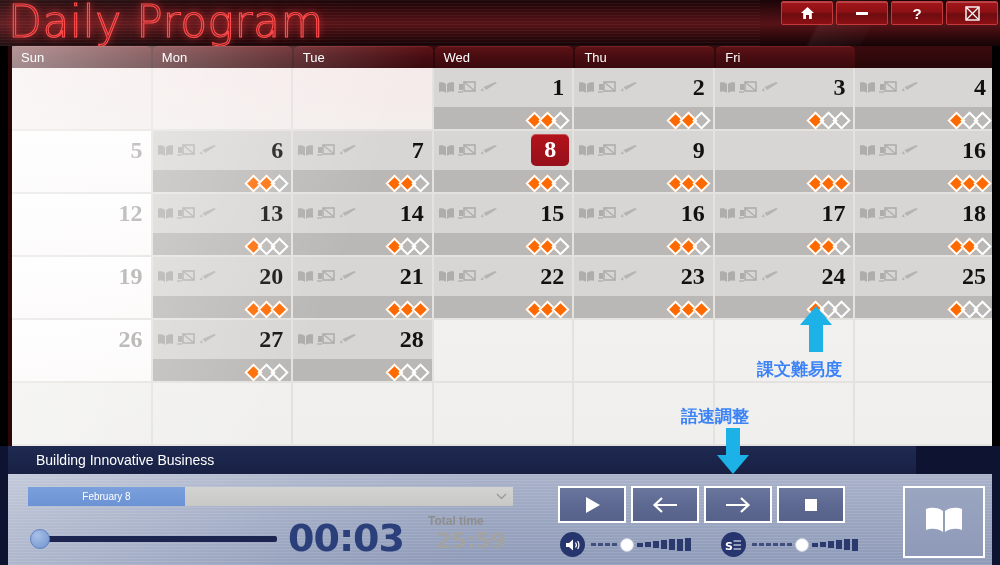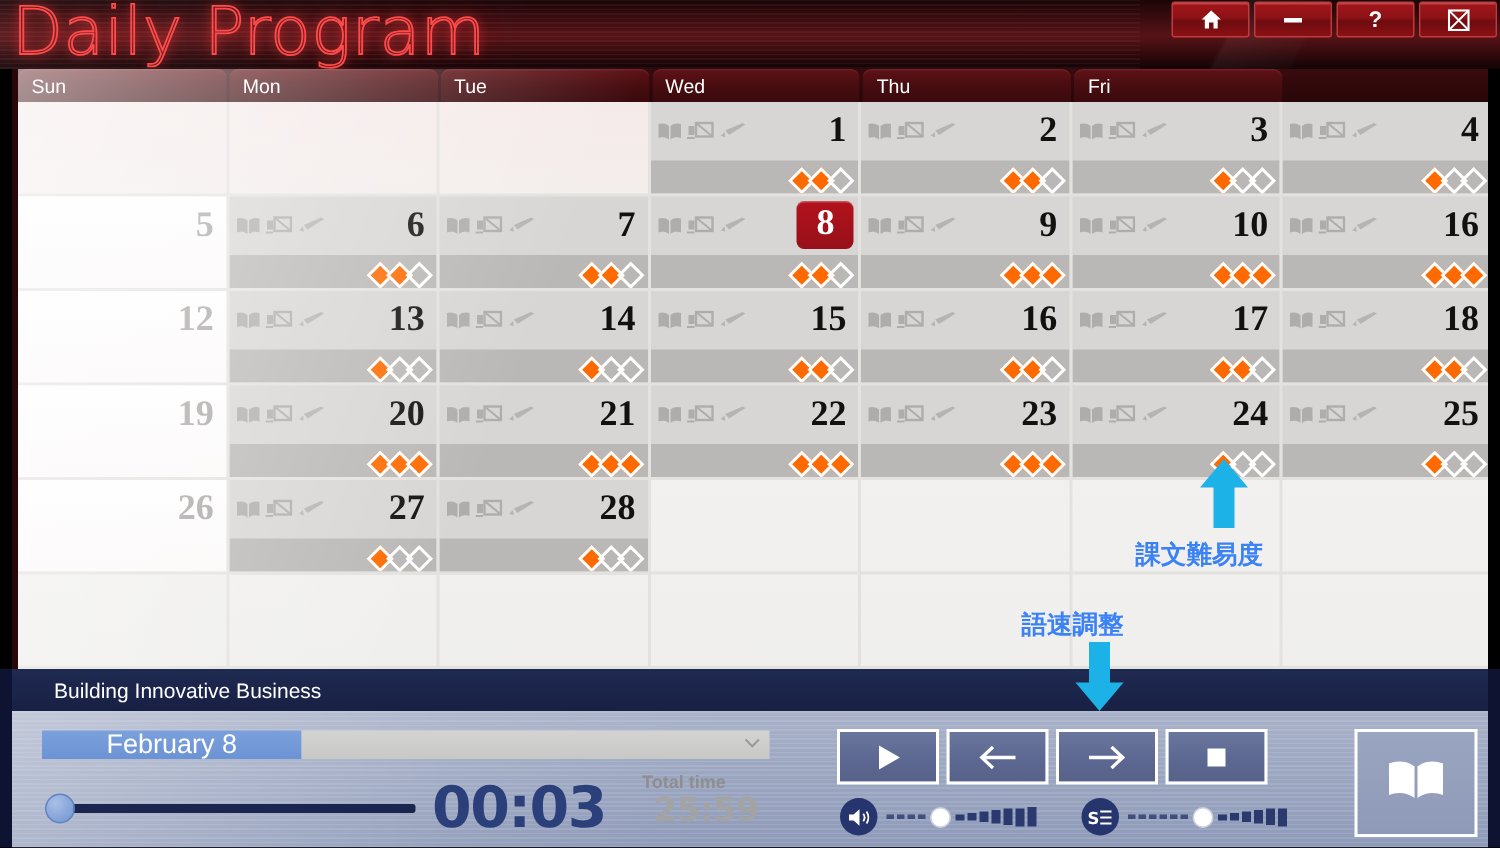--- a/index.html
+++ b/index.html
@@ -141,38 +141,38 @@
     white-space: nowrap;
   }
   .anno-arrow { position: absolute; z-index: 20; }
 
   
   .player {
     position: absolute; left: 0; bottom: 0; width: 1000px; height: 119px;
     background: linear-gradient(180deg, #0d1330 0%, #0d1330 100%);
   }
   .player-title {
-    position: absolute; left: 8px; top: 0; width: 984px; height: 28px;
+    position: absolute; left: 8px; top: 0; width: 908px; height: 28px;
     background: linear-gradient(180deg, #1f2a52 0%, #182043 100%);
     color: #ffffff; font-size: 14px;
     display: flex; align-items: center; padding-left: 28px;
   }
   .player-body {
     position: absolute; left: 8px; top: 28px; width: 984px; height: 91px;
     background:
       linear-gradient(106deg, rgba(255,255,255,0.30) 0%, rgba(255,255,255,0.08) 30%, rgba(255,255,255,0.0) 48%),
       repeating-linear-gradient(180deg, rgba(255,255,255,0.10) 0px, rgba(255,255,255,0.10) 1px, rgba(0,0,0,0.0) 1px, rgba(0,0,0,0.0) 3px),
       linear-gradient(180deg, #a9b2c9 0%, #9aa5c0 50%, #8e9ab8 100%);
     overflow: hidden;
   }
   .select-row { position: absolute; left: 20px; top: 13px; width: 485px; height: 19px; display: flex; }
   .select-value {
-    width: 173px; height: 19px;
+    width: 157px; height: 19px;
     background: linear-gradient(180deg, #7ba0dc 0%, #6b92d4 100%);
-    color: #ffffff; font-size: 18px;
+    color: #ffffff; font-size: 10px;
     display: flex; align-items: center; justify-content: center;
   }
   .select-rest {
     flex: 1; height: 19px;
     background: linear-gradient(180deg, #d3d3d1 0%, #c8c8c6 100%);
     display: flex; align-items: center; justify-content: flex-end;
     padding-right: 6px; color: #9a9a9a; font-size: 10px;
   }
   .seek-wrap { position: absolute; left: 22px; top: 50px; width: 250px; height: 30px; }
   .seek-track {
@@ -536,45 +536,20 @@
               </span>
               <span class="daynum">9</span>
             </div>
             <div class="diffbar">
               <span class="dia"></span>
               <span class="dia"></span>
               <span class="dia"></span>
             </div>
           </div>
           <div class="cell active">
-            <div class="cell-top">
-              <span class="mini-icons">
-                <span>
-                  <svg width="17" height="13" viewBox="0 0 17 13">
-                    <path d="M8 3 C6 1, 3 1, 1 1.6 L1 11 C3 10.3, 6 10.3, 8 12 Z" fill="#8d8d8d"></path>
-                    <path d="M9 3 C11 1, 14 1, 16 1.6 L16 11 C14 10.3, 11 10.3, 9 12 Z" fill="#8d8d8d"></path>
-                  </svg>
-                </span>
-                <span>
-                  <svg width="18" height="14" viewBox="0 0 18 14">
-                    <rect x="6" y="2" width="11" height="9" fill="none" stroke="#8d8d8d" stroke-width="1.6"></rect>
-                    <path d="M6 2 L17 11" stroke="#8d8d8d" stroke-width="1.4"></path>
-                    <path d="M1 4 h4 v6 h-4 z" fill="#8d8d8d"></path>
-                    <path d="M0 12 h5" stroke="#8d8d8d" stroke-width="1.3"></path>
-                  </svg>
-                </span>
-                <span>
-                  <svg width="19" height="13" viewBox="0 0 19 13">
-                    <path d="M18 2 L7 9 L4.5 6 L16 1 Z" fill="#9a9a9a"></path>
-                    <path d="M4 7 L1.5 9.5 L4.5 10.5 Z" fill="#9a9a9a"></path>
-                  </svg>
-                </span>
-              </span>
-              <span class="daynum">10</span>
-            </div>
             <div class="diffbar">
               <span class="dia"></span>
               <span class="dia"></span>
               <span class="dia"></span>
             </div>
           </div>
           <div class="cell active">
             <div class="cell-top">
               <span class="mini-icons">
                 <span>

